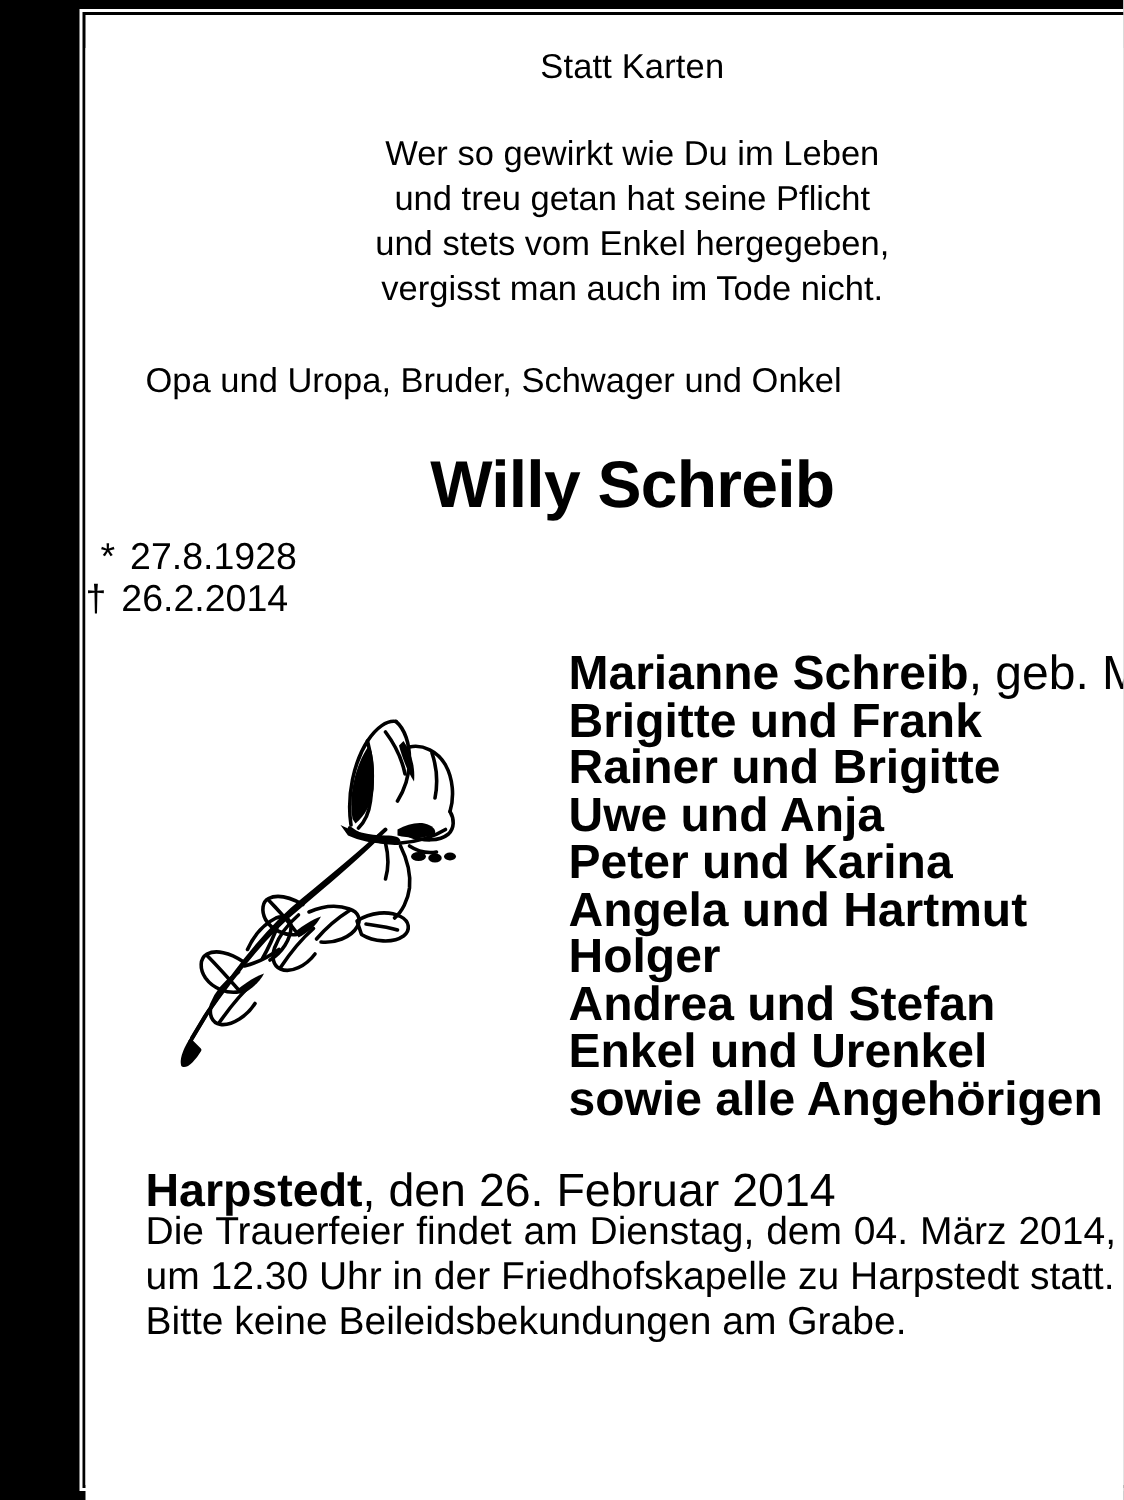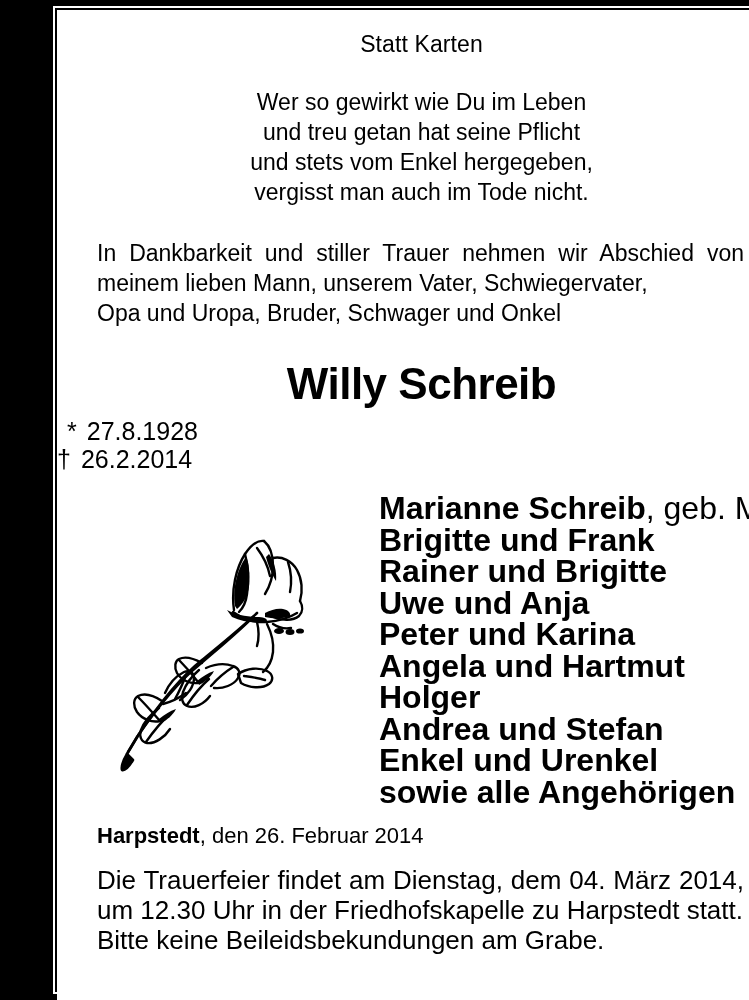--- a/index.html
+++ b/index.html
@@ -122,24 +122,24 @@
     font-size: 32px;
     line-height: 31.5px;
     font-weight: bold;
     white-space: nowrap;
   }
   .family .reg { font-weight: normal; }
 
   
   .place {
     margin: 0 42px 0 40px;
-    font-size: 22px;
-    line-height: 30px;
-    position: relative;
-    top: 8px;
+    font-size: 31px;
+    line-height: 30px;
+    position: relative;
+    top: 26px;
   }
   .place .city { font-weight: bold; }
 
   
   .closing {
     margin: 22px 42px 0 40px;
     font-size: 26px;
     line-height: 30px;
     text-align: justify;
     text-justify: inter-word;
@@ -157,21 +157,20 @@
         <div class="statt-karten">Statt Karten</div>
 
         <div class="verse">
           <div>Wer so gewirkt wie Du im Leben</div>
           <div>und treu getan hat seine Pflicht</div>
           <div>und stets vom Enkel hergegeben,</div>
           <div>vergisst man auch im Tode nicht.</div>
         </div>
 
         <div class="intro">
-          <span>In Dankbarkeit und stiller Trauer nehmen wir Abschied von meinem lieben Mann, unserem Vater, Schwiegervater,</span>
           <span class="lastline">Opa und Uropa, Bruder, Schwager und Onkel</span>
         </div>
 
         <div class="name">Willy Schreib</div>
 
         <div class="dates">
           <div class="born">
             <span class="sym">*</span><span>27.8.1928</span>
           </div>
           <div class="died">

